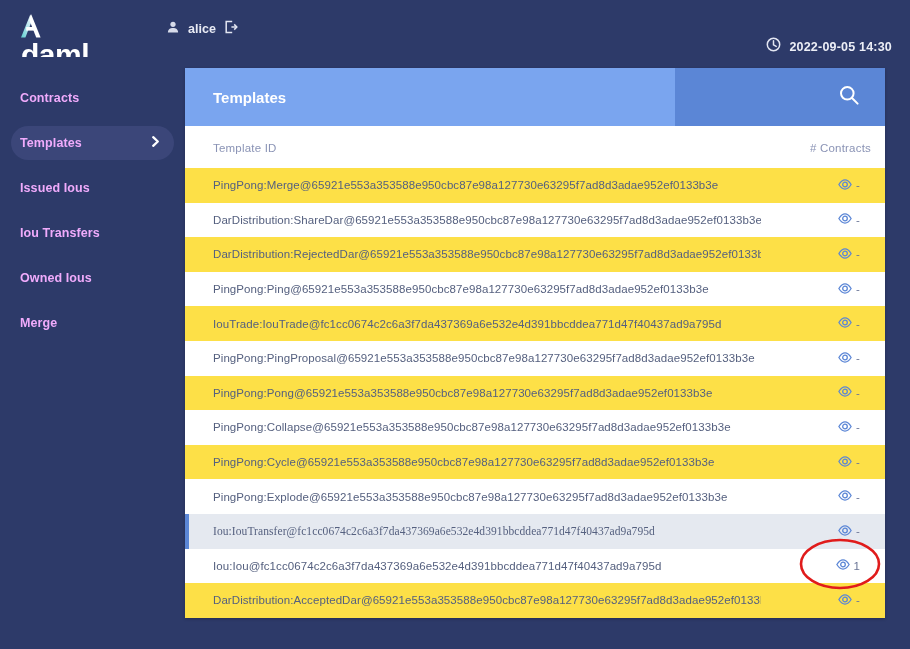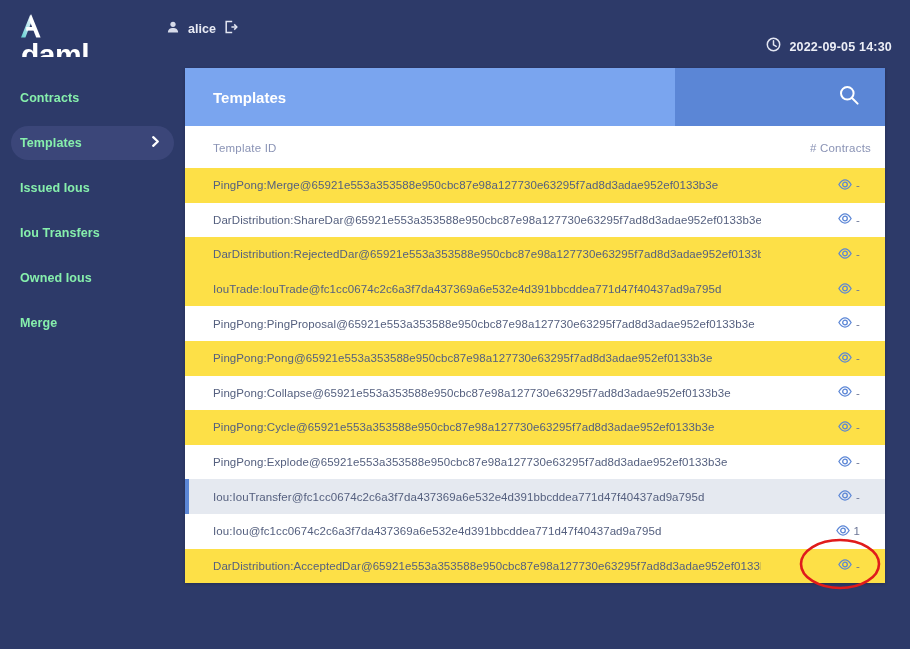--- a/index.html
+++ b/index.html
@@ -77,21 +77,21 @@
     position: relative;
     height: 34px;
     margin: 0 11px;
     display: flex;
     align-items: center;
     border-radius: 17px;
     box-sizing: border-box;
     padding-left: 9px;
   }
   .nav-item .nav-label {
-    color: #86efac;
+    color: #f0abfc;
     font-size: 12.5px;
     font-weight: bold;
     letter-spacing: 0.1px;
   }
   .nav-item.active {
     background: #3b4679;
   }
   .nav-chevron {
     position: absolute;
     right: 12px;
@@ -172,20 +172,21 @@
     text-align: right;
     padding-right: 25px;
     padding-left: 0;
     width: 110px;
   }
   tr.row-odd td { background: #fde047; }
   tr.row-even td { background: #ffffff; }
   tr.row-sel td { background: #e5e9f0; }
   tr.row-sel td:first-child {
     box-shadow: inset 4px 0 0 0 #5b86d6;
+    font-family: Liberation Serif, serif;
   }
   .count-cell {
     display: inline-flex;
     align-items: center;
     gap: 4px;
     justify-content: flex-end;
   }
   .count-val {
     font-size: 11.5px;
     color: #6b7596;
@@ -325,20 +326,30 @@
         <tr class="row-odd">
           <td>DarDistribution:RejectedDar@65921e553a353588e950cbc87e98a127730e63295f7ad8d3adae952ef0133b3e</td>
           <td class="td-count"><span class="count-cell">
               <span class="icon-w"><svg width="14" height="11" viewBox="0 0 14 11">
                   <path d="M0.9 5.5 C3 2.1 5 0.9 7 0.9 C9 0.9 11 2.1 13.1 5.5 C11 8.9 9 10.1 7 10.1 C5 10.1 3 8.9 0.9 5.5 Z" fill="none" stroke="#5b86d6" stroke-width="1.3"></path>
                   <circle cx="7" cy="5.5" r="2.3" fill="none" stroke="#5b86d6" stroke-width="1.3"></circle>
                 </svg></span>
               <span class="count-val">-</span>
             </span></td>
         </tr>
+        <tr class="row-even">
+          <td>PingPong:Ping@65921e553a353588e950cbc87e98a127730e63295f7ad8d3adae952ef0133b3e</td>
+          <td class="td-count"><span class="count-cell">
+              <span class="icon-w"><svg width="14" height="11" viewBox="0 0 14 11">
+                  <path d="M0.9 5.5 C3 2.1 5 0.9 7 0.9 C9 0.9 11 2.1 13.1 5.5 C11 8.9 9 10.1 7 10.1 C5 10.1 3 8.9 0.9 5.5 Z" fill="none" stroke="#5b86d6" stroke-width="1.3"></path>
+                  <circle cx="7" cy="5.5" r="2.3" fill="none" stroke="#5b86d6" stroke-width="1.3"></circle>
+                </svg></span>
+              <span class="count-val">-</span>
+            </span></td>
+        </tr>
         <tr class="row-odd">
           <td>IouTrade:IouTrade@fc1cc0674c2c6a3f7da437369a6e532e4d391bbcddea771d47f40437ad9a795d</td>
           <td class="td-count"><span class="count-cell">
               <span class="icon-w"><svg width="14" height="11" viewBox="0 0 14 11">
                   <path d="M0.9 5.5 C3 2.1 5 0.9 7 0.9 C9 0.9 11 2.1 13.1 5.5 C11 8.9 9 10.1 7 10.1 C5 10.1 3 8.9 0.9 5.5 Z" fill="none" stroke="#5b86d6" stroke-width="1.3"></path>
                   <circle cx="7" cy="5.5" r="2.3" fill="none" stroke="#5b86d6" stroke-width="1.3"></circle>
                 </svg></span>
               <span class="count-val">-</span>
             </span></td>
         </tr>

